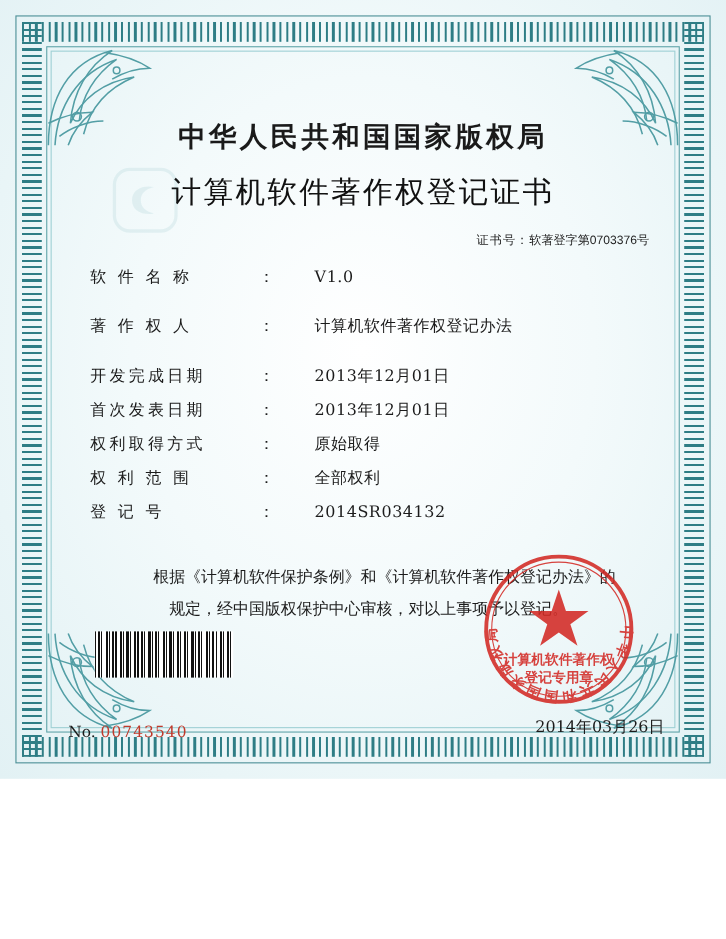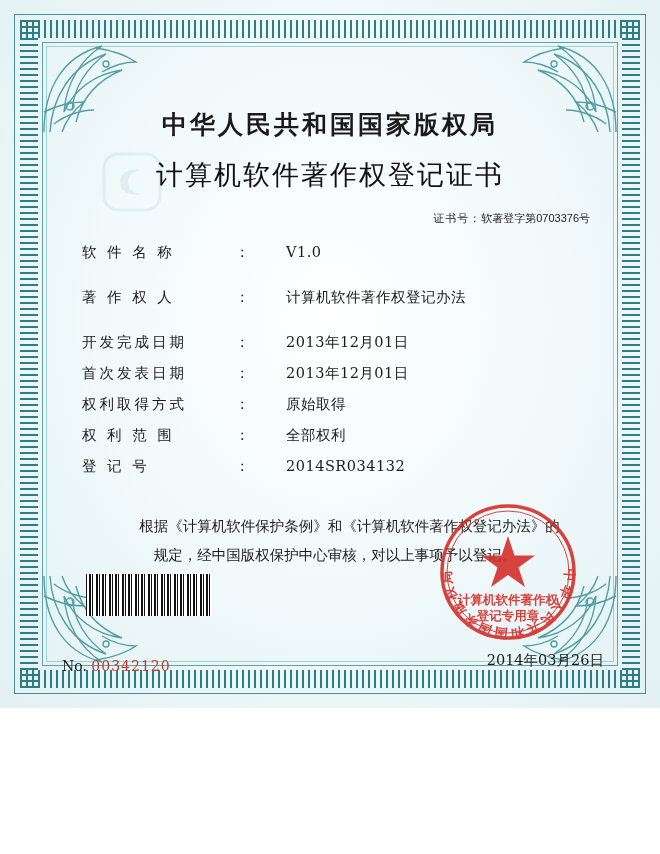--- a/index.html
+++ b/index.html
@@ -358,21 +358,21 @@
       <p class="indent">根据《计算机软件保护条例》和《计算机软件著作权登记办法》的</p>
       <p>规定，经中国版权保护中心审核，对以上事项予以登记。</p>
     </div>
 
   </div>
 
   <div class="barcode"></div>
 
   <div class="serial">
     <span>No.</span>
-    <span class="num">00342120</span>
+    <span class="num">00743540</span>
   </div>
 
   <div class="issue-date">2014年03月26日</div>
 
   <div class="seal">
     <svg width="148" height="148" viewBox="0 0 148 148">
       <defs>
         <path id="sealArc" d="M 74,74 m -57,0 a 57,57 0 1,1 114,0" transform="rotate(180 74 74)"></path>
       </defs>
       <circle cx="74" cy="74" r="66" fill="none" stroke="#d32a25" stroke-width="3.5"></circle>

